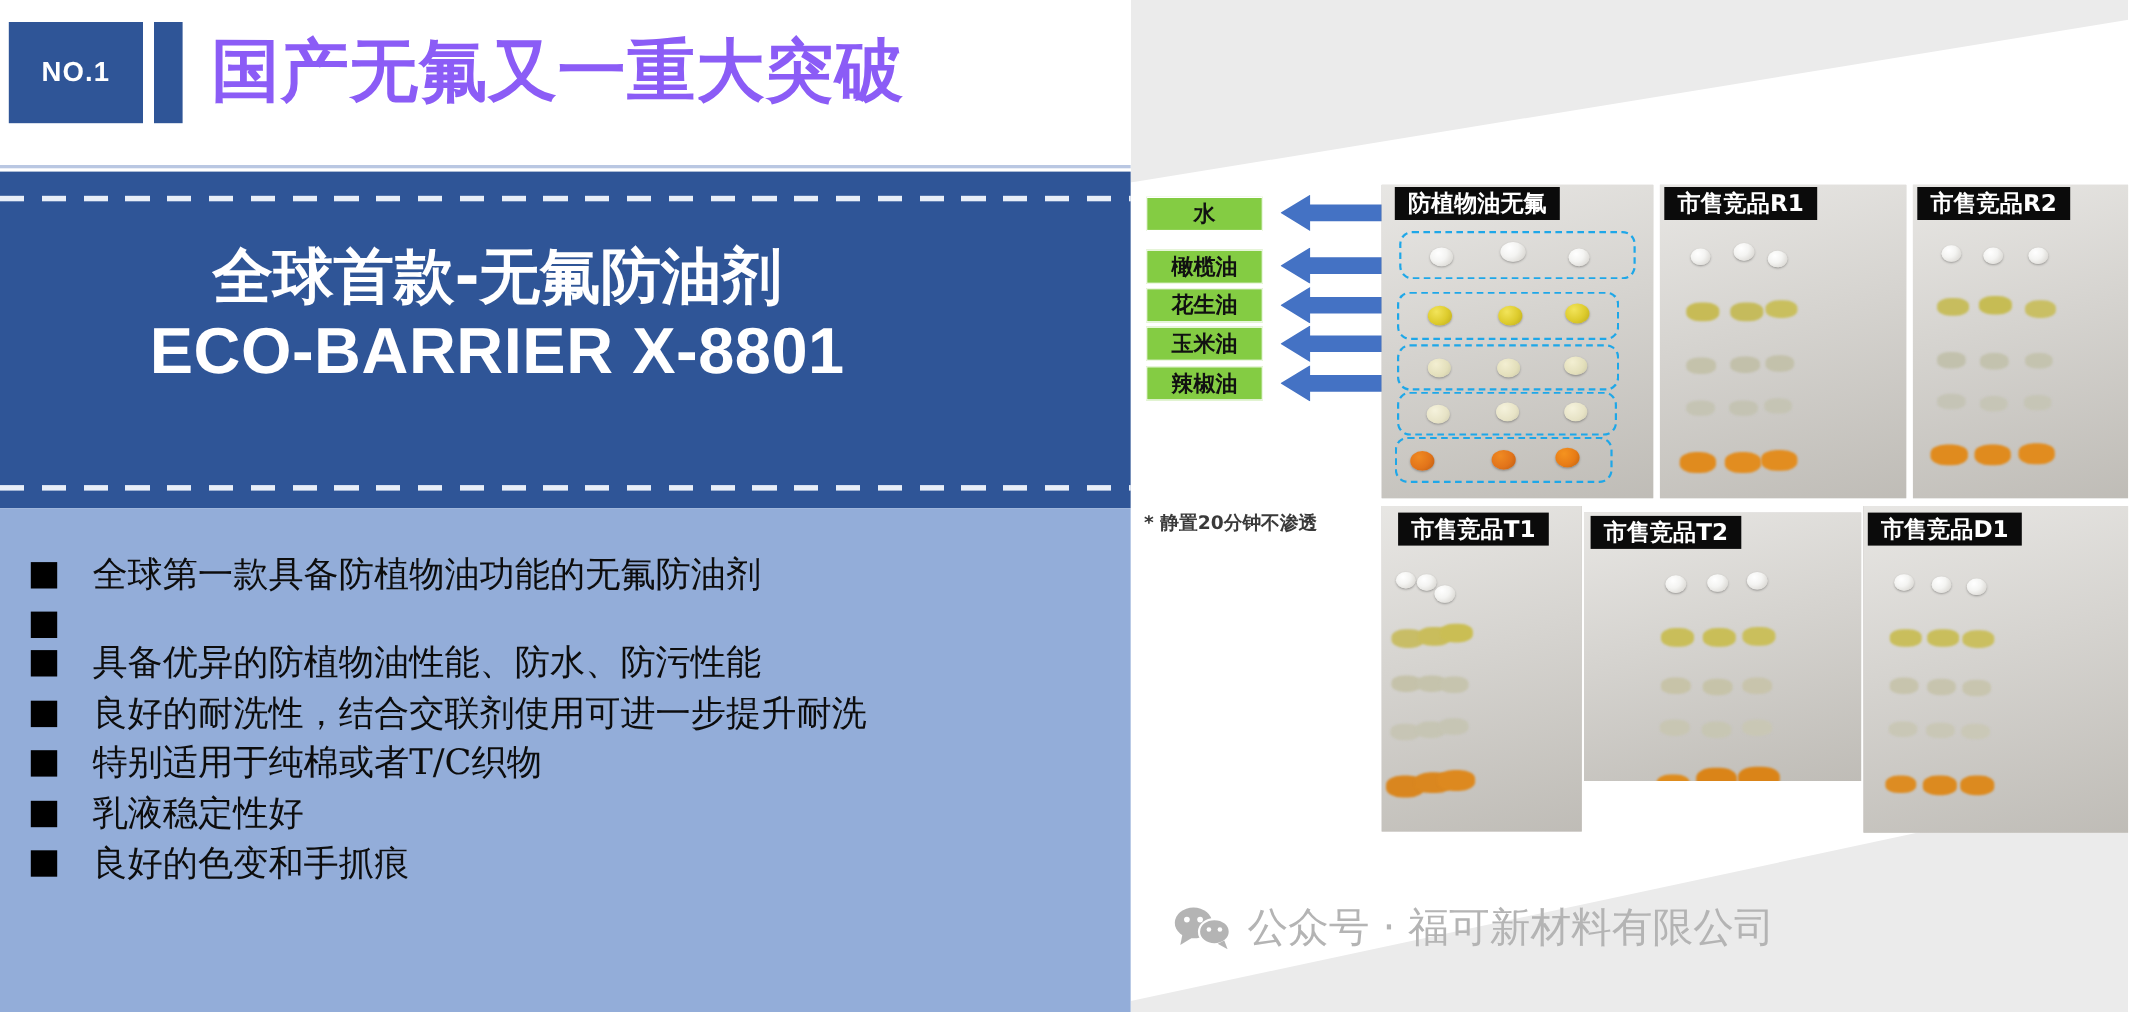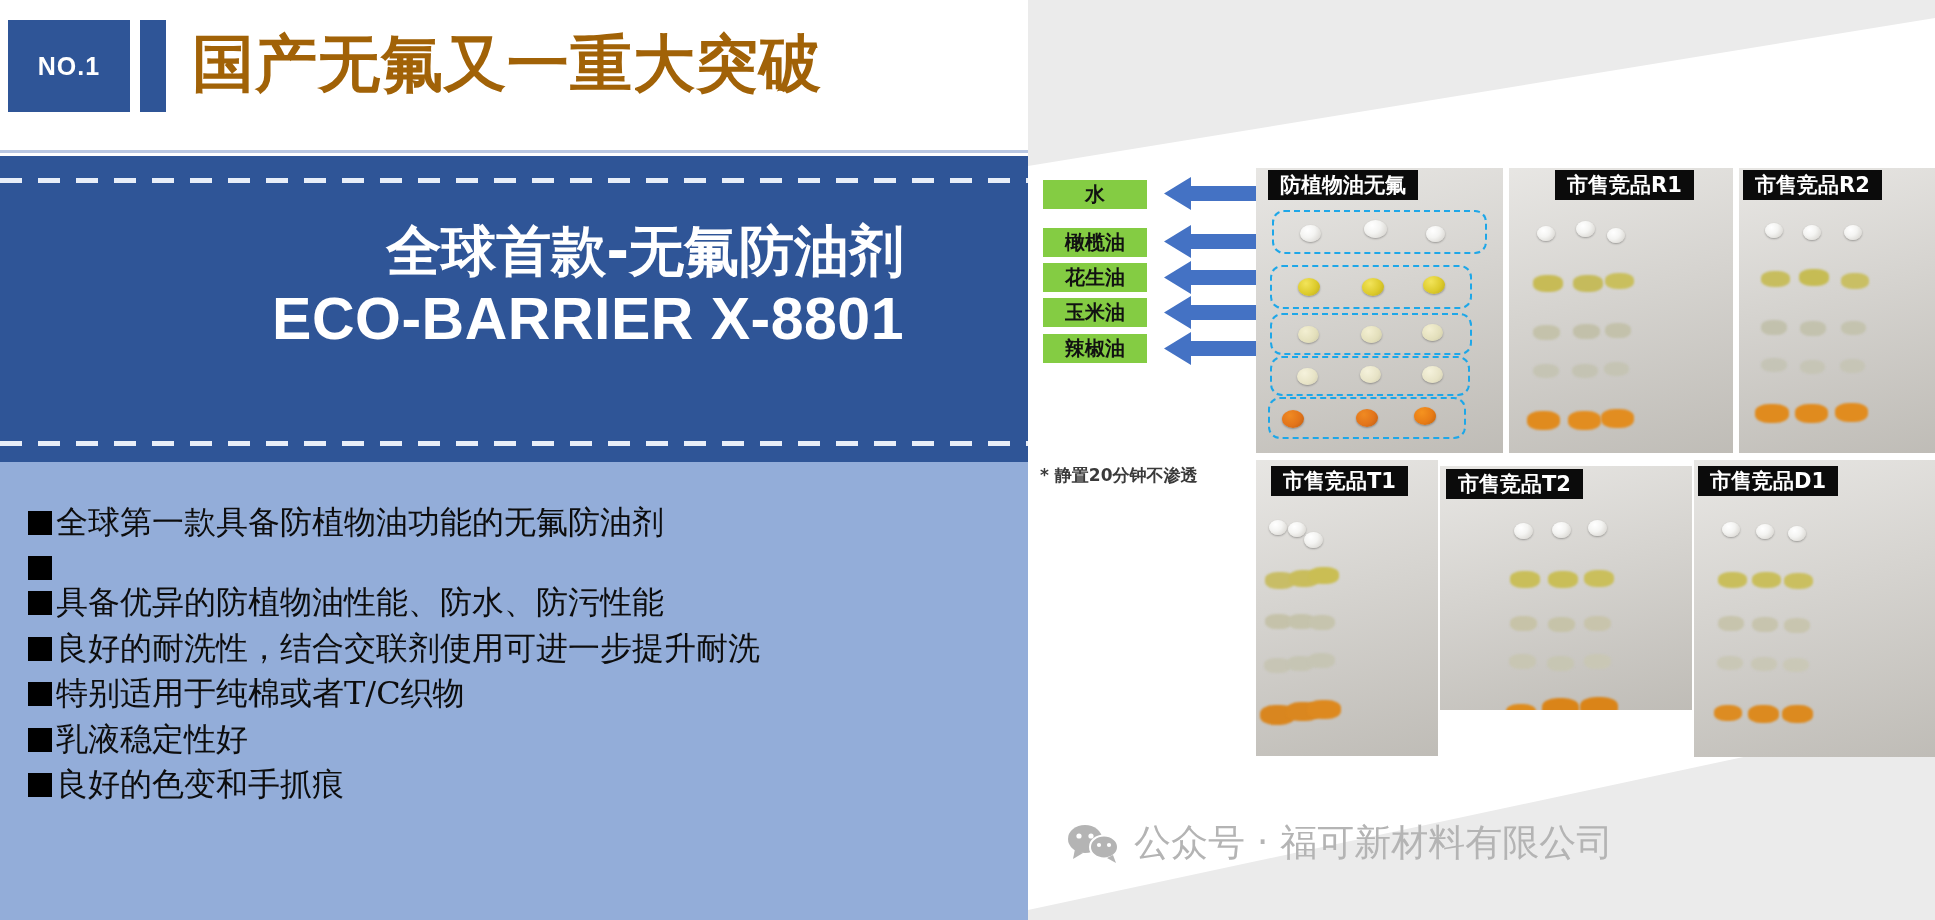--- a/index.html
+++ b/index.html
@@ -42,21 +42,21 @@
   #header-bar {
     position: absolute; left: 140px; top: 20px;
     width: 26px; height: 92px;
     background: #2f5597;
   }
   #header-title {
     position: absolute; left: 192px; top: 12px;
     height: 104px;
     display: flex; align-items: center;
     font-size: 62px; font-weight: bold;
-    color: #a16207;
+    color: #8b5cf6;
     letter-spacing: 1px;
     font-family: "DejaVu Sans", "Liberation Sans", sans-serif;
     white-space: nowrap;
   }
   #header-underline {
     position: absolute; left: 0; top: 150px;
     width: 1028px; height: 3px;
     background: #b9c7e2;
   }
 
@@ -70,21 +70,21 @@
     position: absolute; left: 0;
     width: 1028px; height: 5px;
     background: repeating-linear-gradient(to right,
       #e8eef8 0px, #e8eef8 22px, rgba(0,0,0,0) 22px, rgba(0,0,0,0) 38px);
   }
   #banner-dash-top  { top: 22px; }
   #banner-dash-bot  { bottom: 16px; }
   #banner-text {
     position: absolute; left: 0; top: 62px;
     width: 904px;
-    text-align: right;
+    text-align: center;
     color: #ffffff;
   }
   #banner-line1 {
     font-size: 55px; font-weight: bold; line-height: 1.22;
     letter-spacing: 0px;
     font-family: "DejaVu Sans", "Liberation Sans", sans-serif;
   }
   #banner-line2 {
     font-size: 59px; font-weight: bold; line-height: 1.18;
     letter-spacing: 0.5px;
@@ -107,21 +107,21 @@
     font-family: "DejaVu Serif", "Liberation Serif", serif;
     white-space: nowrap;
   }
   .bullet-mark {
     flex: 0 0 auto;
     width: 24px; height: 24px;
     background: #000000;
     margin-top: 11px;
     margin-right: 4px;
   }
-  .bullet-text { flex: 0 1 auto; }
+  .bullet-text { flex: 0 1 auto; margin-left: 28px; }
 
   
   #right-col {
     position: absolute; left: 1028px; top: 0;
     width: 907px; height: 920px;
     background: #ffffff;
     overflow: hidden;
   }
   
   #wedge-top {
@@ -333,21 +333,21 @@
       <div class="hl-box" style="left:14px; top:188px; width:200px; height:40px;"></div>
 
       <span class="spot bead" style="left:26px; top:242px; width:22px; height:18px; background:radial-gradient(circle at 36% 30%, #f08a22 0%, #e2741a 55%, #b85a12 100%);"></span>
       <span class="spot bead" style="left:100px; top:241px; width:22px; height:18px; background:radial-gradient(circle at 36% 30%, #f08a22 0%, #e2741a 55%, #b85a12 100%);"></span>
       <span class="spot bead" style="left:158px; top:239px; width:22px; height:18px; background:radial-gradient(circle at 36% 30%, #f5931f 0%, #e87c16 55%, #bd600f 100%);"></span>
       <div class="hl-box" style="left:12px; top:229px; width:198px; height:42px;"></div>
     </div>
 
     <div class="panel" style="left:481px; top:168px; width:224px; height:285px;">
       <div class="panel-inner"></div>
-      <div class="panel-caption" style="left:4px; top:2px;margin-left:42px;">市售竞品R1</div>
+      <div class="panel-caption" style="left:4px; top:2px;">市售竞品R1</div>
       <span class="spot bead" style="left:28px; top:58px; width:18px; height:15px;"></span>
       <span class="spot bead" style="left:67px; top:53px; width:19px; height:16px;"></span>
       <span class="spot bead" style="left:98px; top:60px; width:18px; height:15px;"></span>
       <span class="spot stain" style="left:24px; top:107px; width:30px; height:17px; background:#c7bb56;"></span>
       <span class="spot stain" style="left:64px; top:107px; width:30px; height:17px; background:#c5bb5c;"></span>
       <span class="spot stain" style="left:96px; top:105px; width:29px; height:16px; background:#c9bf5e;"></span>
       <span class="spot stain" style="left:24px; top:157px; width:27px; height:15px; background:#c4c2ab;"></span>
       <span class="spot stain" style="left:64px; top:156px; width:27px; height:15px; background:#c2c0aa;"></span>
       <span class="spot stain" style="left:96px; top:155px; width:26px; height:15px; background:#c3c1ab;"></span>
       <span class="spot stain" style="left:24px; top:196px; width:26px; height:14px; background:#c5c4b4;"></span>

